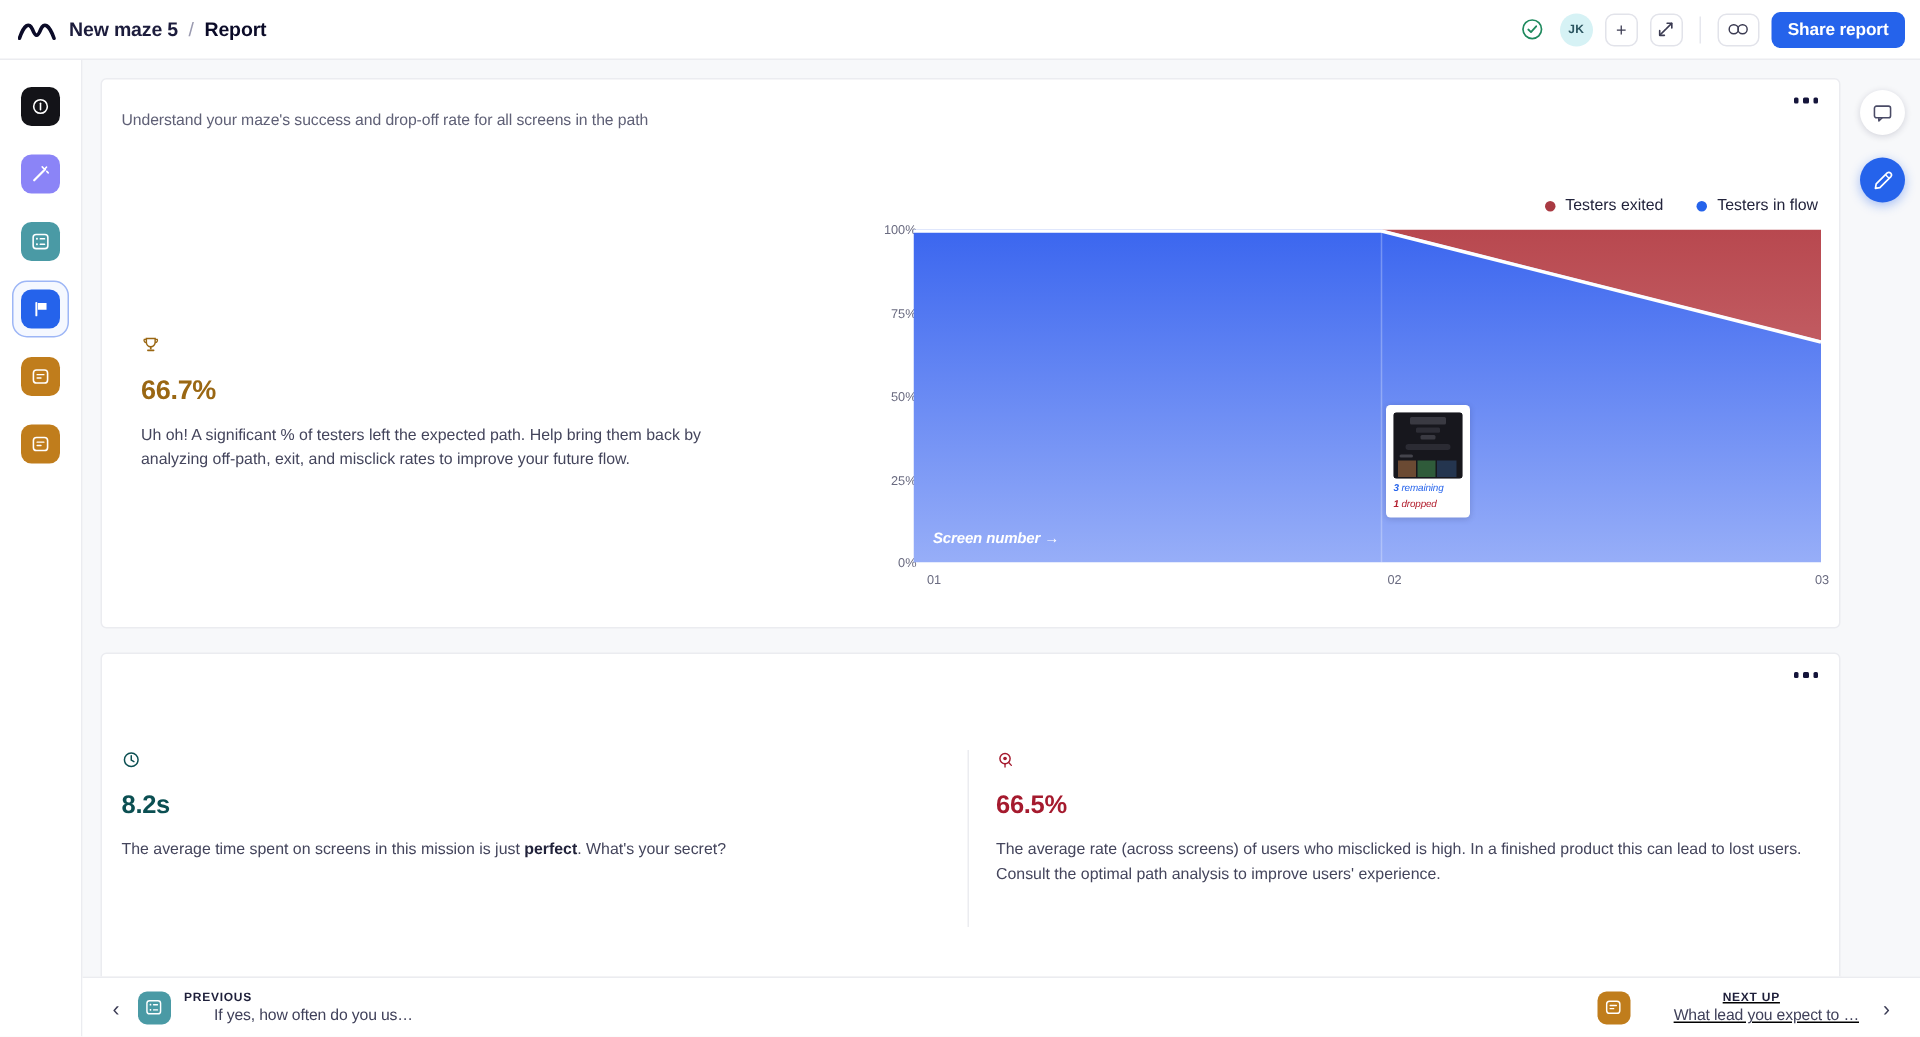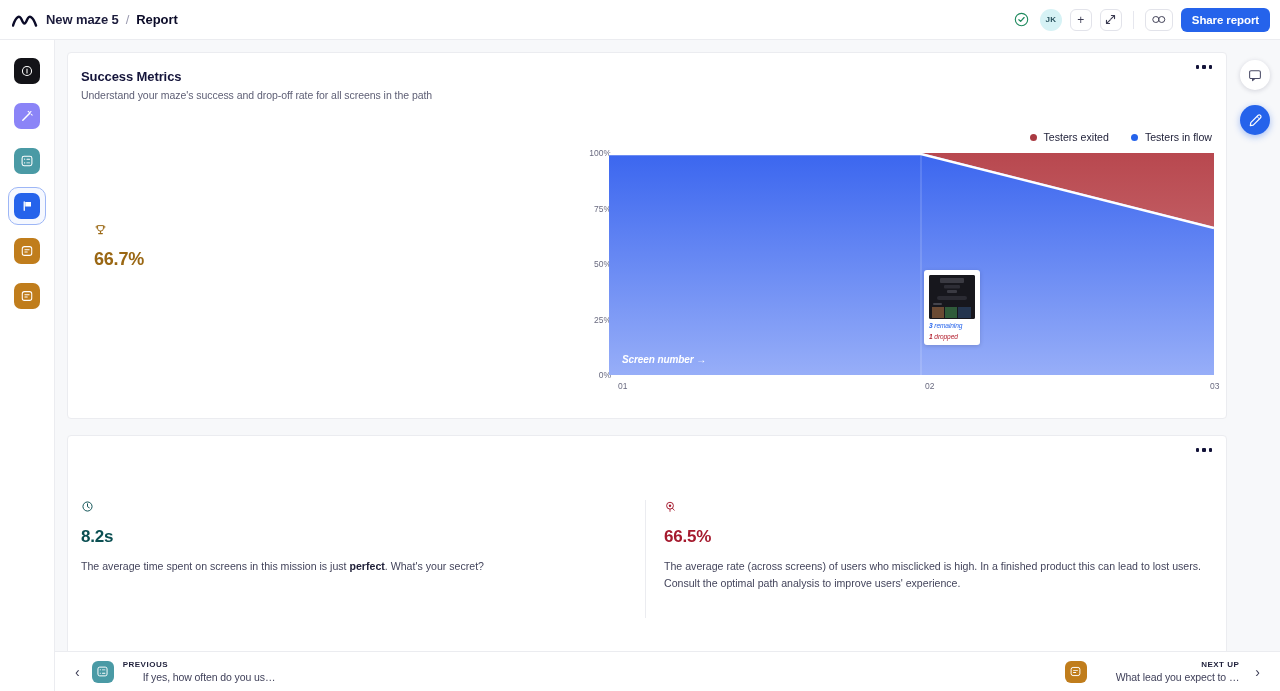--- a/index.html
+++ b/index.html
@@ -123,21 +123,21 @@
     position: absolute; left: 55px; bottom: 0; width: 1225px; height: 40px;
     background: #fff; border-top: 1px solid #ebecf0; display: flex;
     align-items: center; padding: 0 14px; z-index: 35;
   }
   .nav-arrow { font-size: 14px; color: #3b3c55; cursor: pointer; padding: 0 6px; }
   .nav-chip { display: flex; align-items: center; gap: 9px; cursor: pointer; }
   .nav-ic { width: 22px; height: 22px; border-radius: 6px; display: flex; align-items: center; justify-content: center; color: #fff; }
   .nav-kicker { font-size: 8px; font-weight: 700; color: #1e1f3a; letter-spacing: 0.5px; }
   .nav-title { font-size: 10.5px; color: #40415a; margin-top: 2px; letter-spacing: -0.1px; margin-left: 20px; }
   .nav-right { margin-left: auto; display: flex; align-items: center; gap: 10px; }
-  .nav-right .txtblock { text-align: right; }
+  .nav-right .txtblock { text-align: center; text-decoration: underline; }
 
   
   .fab-chat {
     position: absolute; right: 10px; top: 60px; width: 30px; height: 30px;
     border-radius: 50%; background: #fff; box-shadow: 0 1px 5px rgba(20,20,58,.16);
     display: flex; align-items: center; justify-content: center; cursor: pointer; z-index: 45;
   }
   .fab-edit {
     position: absolute; right: 10px; top: 105px; width: 30px; height: 30px;
     border-radius: 50%; background: #2563eb; box-shadow: 0 2px 7px rgba(37,99,235,.4);
@@ -241,21 +241,20 @@
             <rect x="4.9" y="8.6" width="4" height="1.1" rx="0.5" fill="#fff"></rect>
           </svg>
       </div>
     </div>
   </div>
 
   <div class="main">
 
     <div class="card sm-card">
       <div class="sm-head">
-        <div class="card-h3">Success Metrics</div>
         <div class="card-sub">Understand your maze's success and drop-off rate for all screens in the path</div>
       </div>
       <div class="dots">
           <span></span>
           <span></span>
           <span></span>
         </div>
 
       <div class="legend">
         <div class="lg-item">
@@ -272,20 +271,21 @@
         <div class="trophy">
           <svg width="13" height="14" viewBox="0 0 16 16">
               <path d="M4.4 2.6 h7.2 v3.2 a3.6 3.6 0 0 1 -7.2 0 z" stroke="#9a6713" stroke-width="1.2" fill="none"></path>
               <path d="M4.4 3.4 h-1.7 a1.8 1.8 0 0 0 1.8 2.6" stroke="#9a6713" stroke-width="1.1" fill="none"></path>
               <path d="M11.6 3.4 h1.7 a1.8 1.8 0 0 1 -1.8 2.6" stroke="#9a6713" stroke-width="1.1" fill="none"></path>
               <rect x="7.3" y="9" width="1.4" height="2.6" fill="#9a6713"></rect>
               <rect x="5" y="11.6" width="6" height="1.5" rx="0.6" fill="#9a6713"></rect>
             </svg>
         </div>
         <div class="big-num-orange">66.7%</div>
+        <div class="sm-desc">Uh oh! A significant % of testers left the expected path. Help bring them back by analyzing off-path, exit, and misclick rates to improve your future flow.</div>
       </div>
 
       <div class="chart-wrap">
         <div class="y-axis">
           <div class="y-tick" style="top:0px">100%</div>
           <div class="y-tick" style="top:55.5px">75%</div>
           <div class="y-tick" style="top:111px">50%</div>
           <div class="y-tick" style="top:166.5px">25%</div>
           <div class="y-tick" style="top:222px">0%</div>
         </div>

